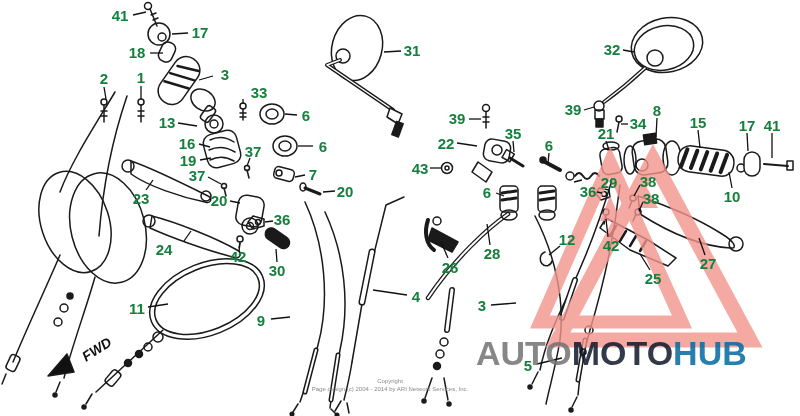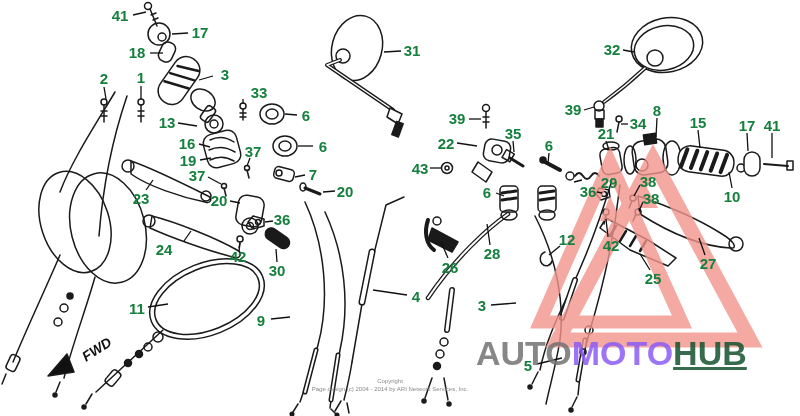--- a/index.html
+++ b/index.html
@@ -372,20 +372,20 @@
       <span class="part-label" style="left: 648px; top: 181px;">38</span>
       <span class="part-label" style="left: 651px; top: 198px;">38</span>
       <span class="part-label" style="left: 732px; top: 196px;">10</span>
       <span class="part-label" style="left: 567px; top: 239px;">12</span>
       <span class="part-label" style="left: 611px; top: 245px;">42</span>
       <span class="part-label" style="left: 653px; top: 278px;">25</span>
       <span class="part-label" style="left: 708px; top: 263px;">27</span>
     </div>
 
   <div id="watermark-text">
-    <span id="wm-auto" style="color: #737373;">AUTO</span><span id="wm-moto" style="color: #8b5cf6;">MOTO</span><span id="wm-hub" style="color: #14532d; text-decoration: underline;">HUB</span>
+    <span id="wm-auto" style="color: #737373;">AUTO</span><span id="wm-moto" style="color: #0f172a;">MOTO</span><span id="wm-hub" style="color: #0369a1;">HUB</span>
   </div>
 
   <div id="footer-copy">
     <div>Copyright</div>
     <div>Page design (c) 2004 - 2014 by ARI Network Services, Inc.</div>
   </div>
 </div>
 
 </body></html>

